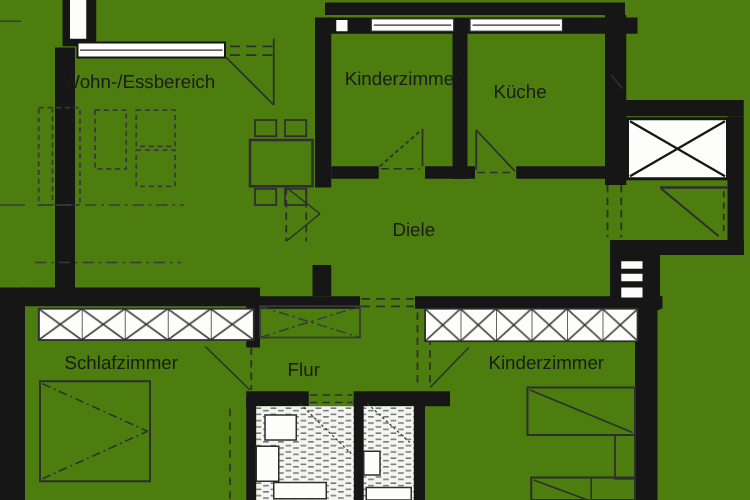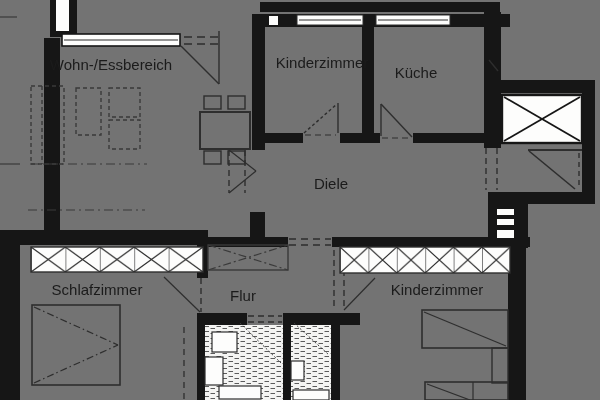--- a/index.html
+++ b/index.html
@@ -1,16 +1,16 @@
 <!DOCTYPE html>
 <html><head>
 <meta charset="utf-8">
 <style>
   html,body{margin:0;padding:0;background:#ffffff;}
-  .stage{position:relative;width:600px;height:400px;background:#737373;overflow:hidden;
+  .stage{position:relative;width:600px;height:400px;background:#4d7c0f;overflow:hidden;
          font-family:"Liberation Sans", sans-serif;}
   svg{display:block}
   .room-label{font-family:"Liberation Sans", sans-serif;font-size:15px;fill:#1b1b1b;}
 </style>
 </head>
 <body>
 
 <div class="stage">
 <svg width="600" height="400" viewBox="0 0 600 400">
 

